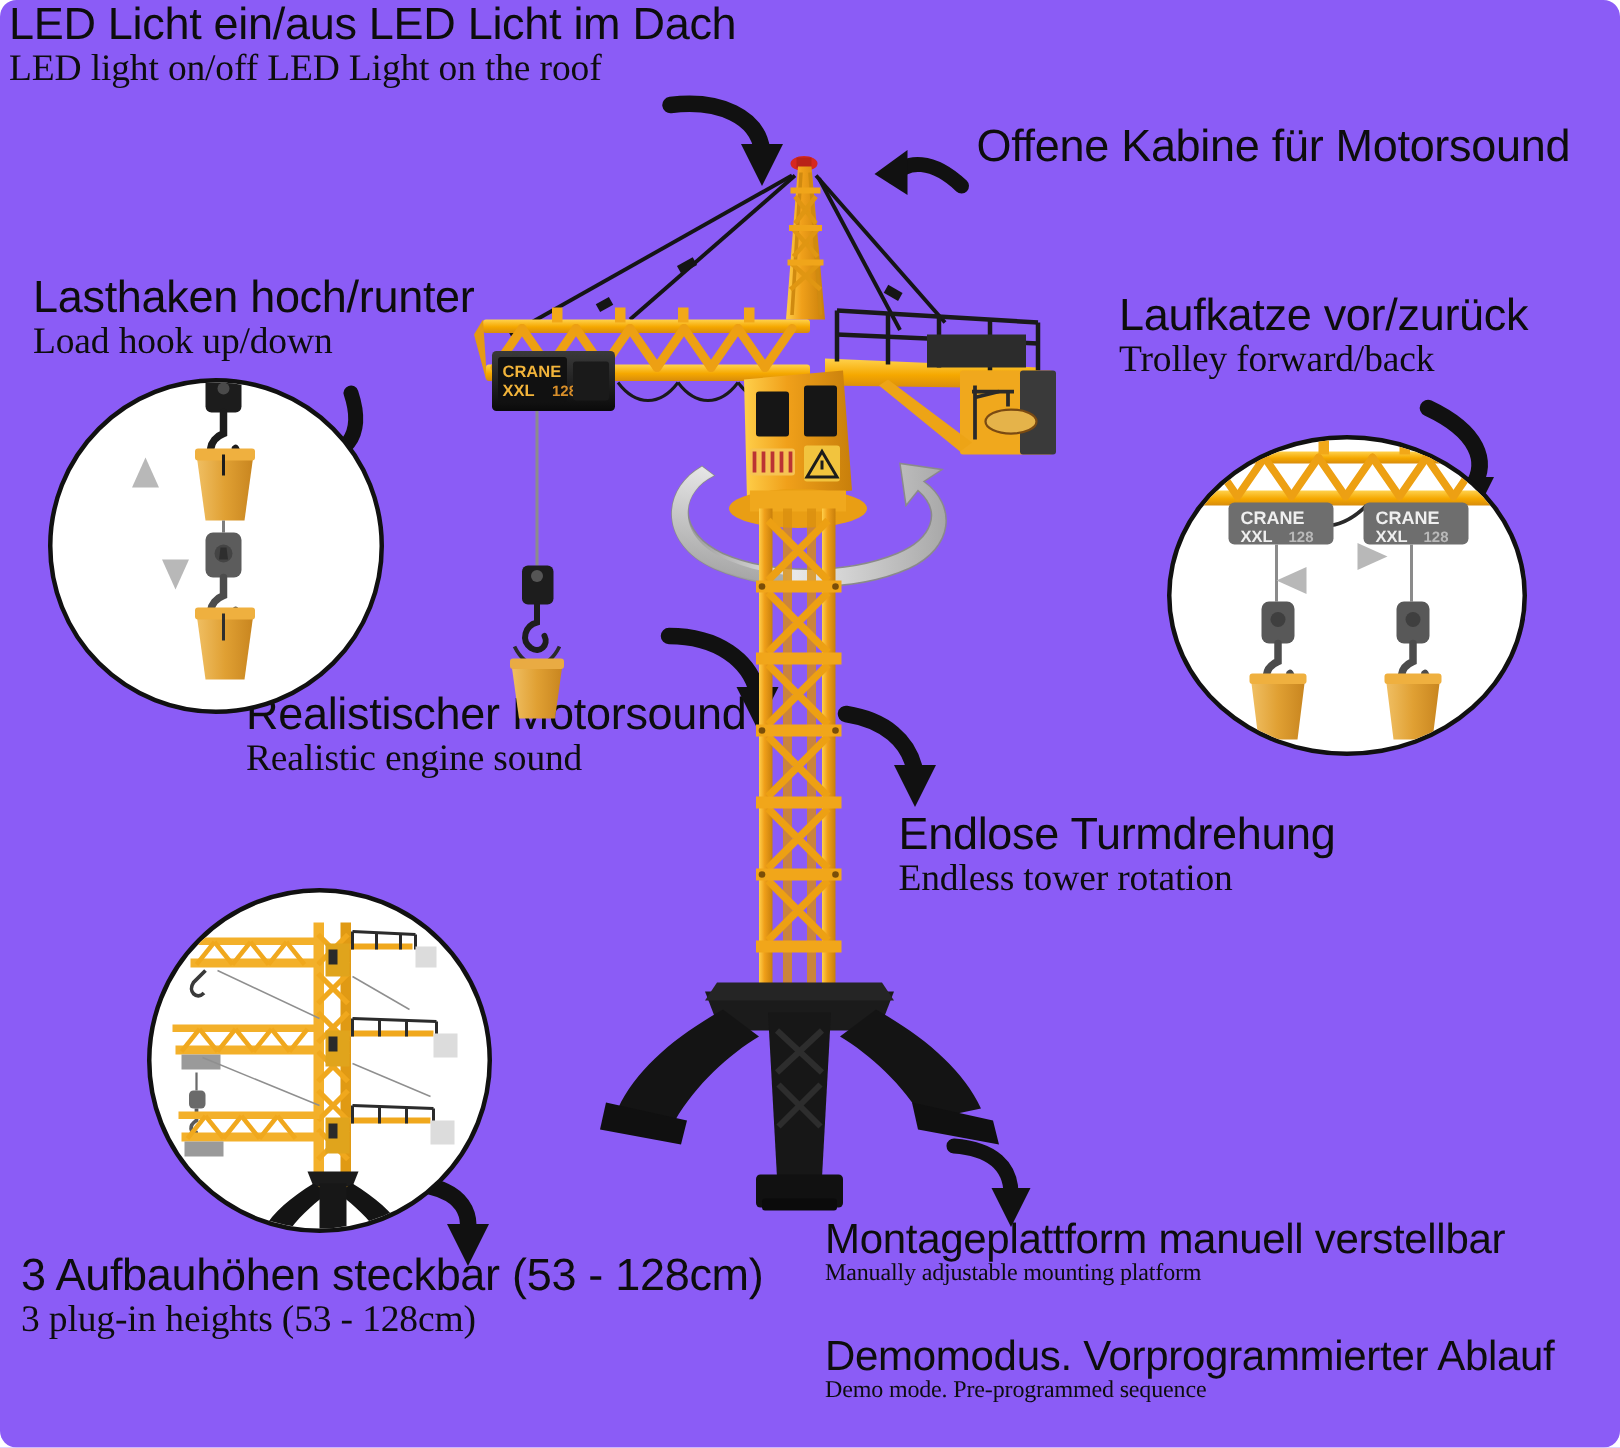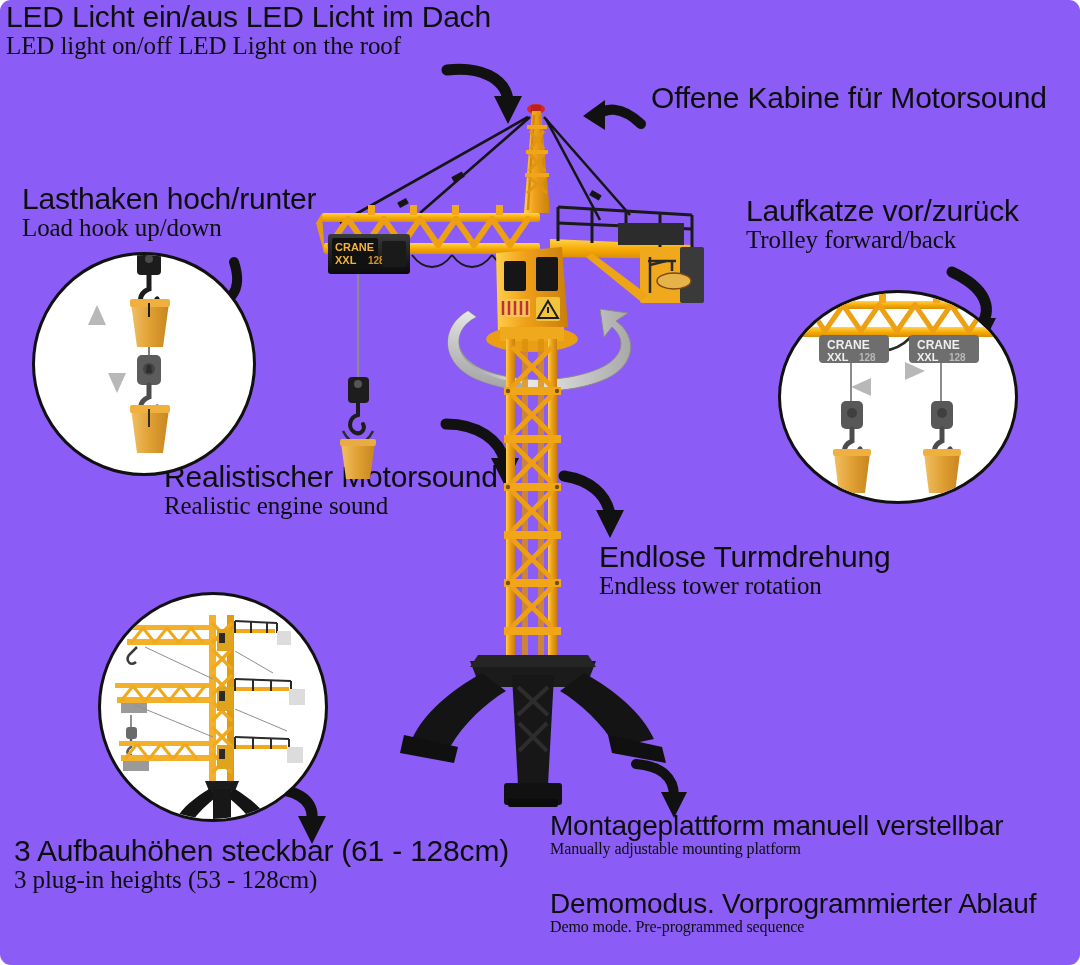--- a/index.html
+++ b/index.html
@@ -47,21 +47,21 @@
     <div class="de">Realistischer Motorsound</div>
     <div class="en">Realistic engine sound</div>
   </div>
 
   <div class="cap" style="left:579px;top:542px;margin-left:20px;">
     <div class="de">Endlose Turmdrehung</div>
     <div class="en">Endless tower rotation</div>
   </div>
 
   <div class="cap" style="left:14px;top:836px;">
-    <div class="de">3 Aufbauhöhen steckbar (61 - 128cm)</div>
+    <div class="de">3 Aufbauhöhen steckbar (53 - 128cm)</div>
     <div class="en">3 plug-in heights (53 - 128cm)</div>
   </div>
 
   <div class="cap" style="left:550px;top:812px;">
     <div class="de sm">Montageplattform manuell verstellbar</div>
     <div class="en sm">Manually adjustable mounting platform</div>
   </div>
 
   <div class="cap" style="left:550px;top:890px;">
     <div class="de sm">Demomodus. Vorprogrammierter Ablauf</div>

